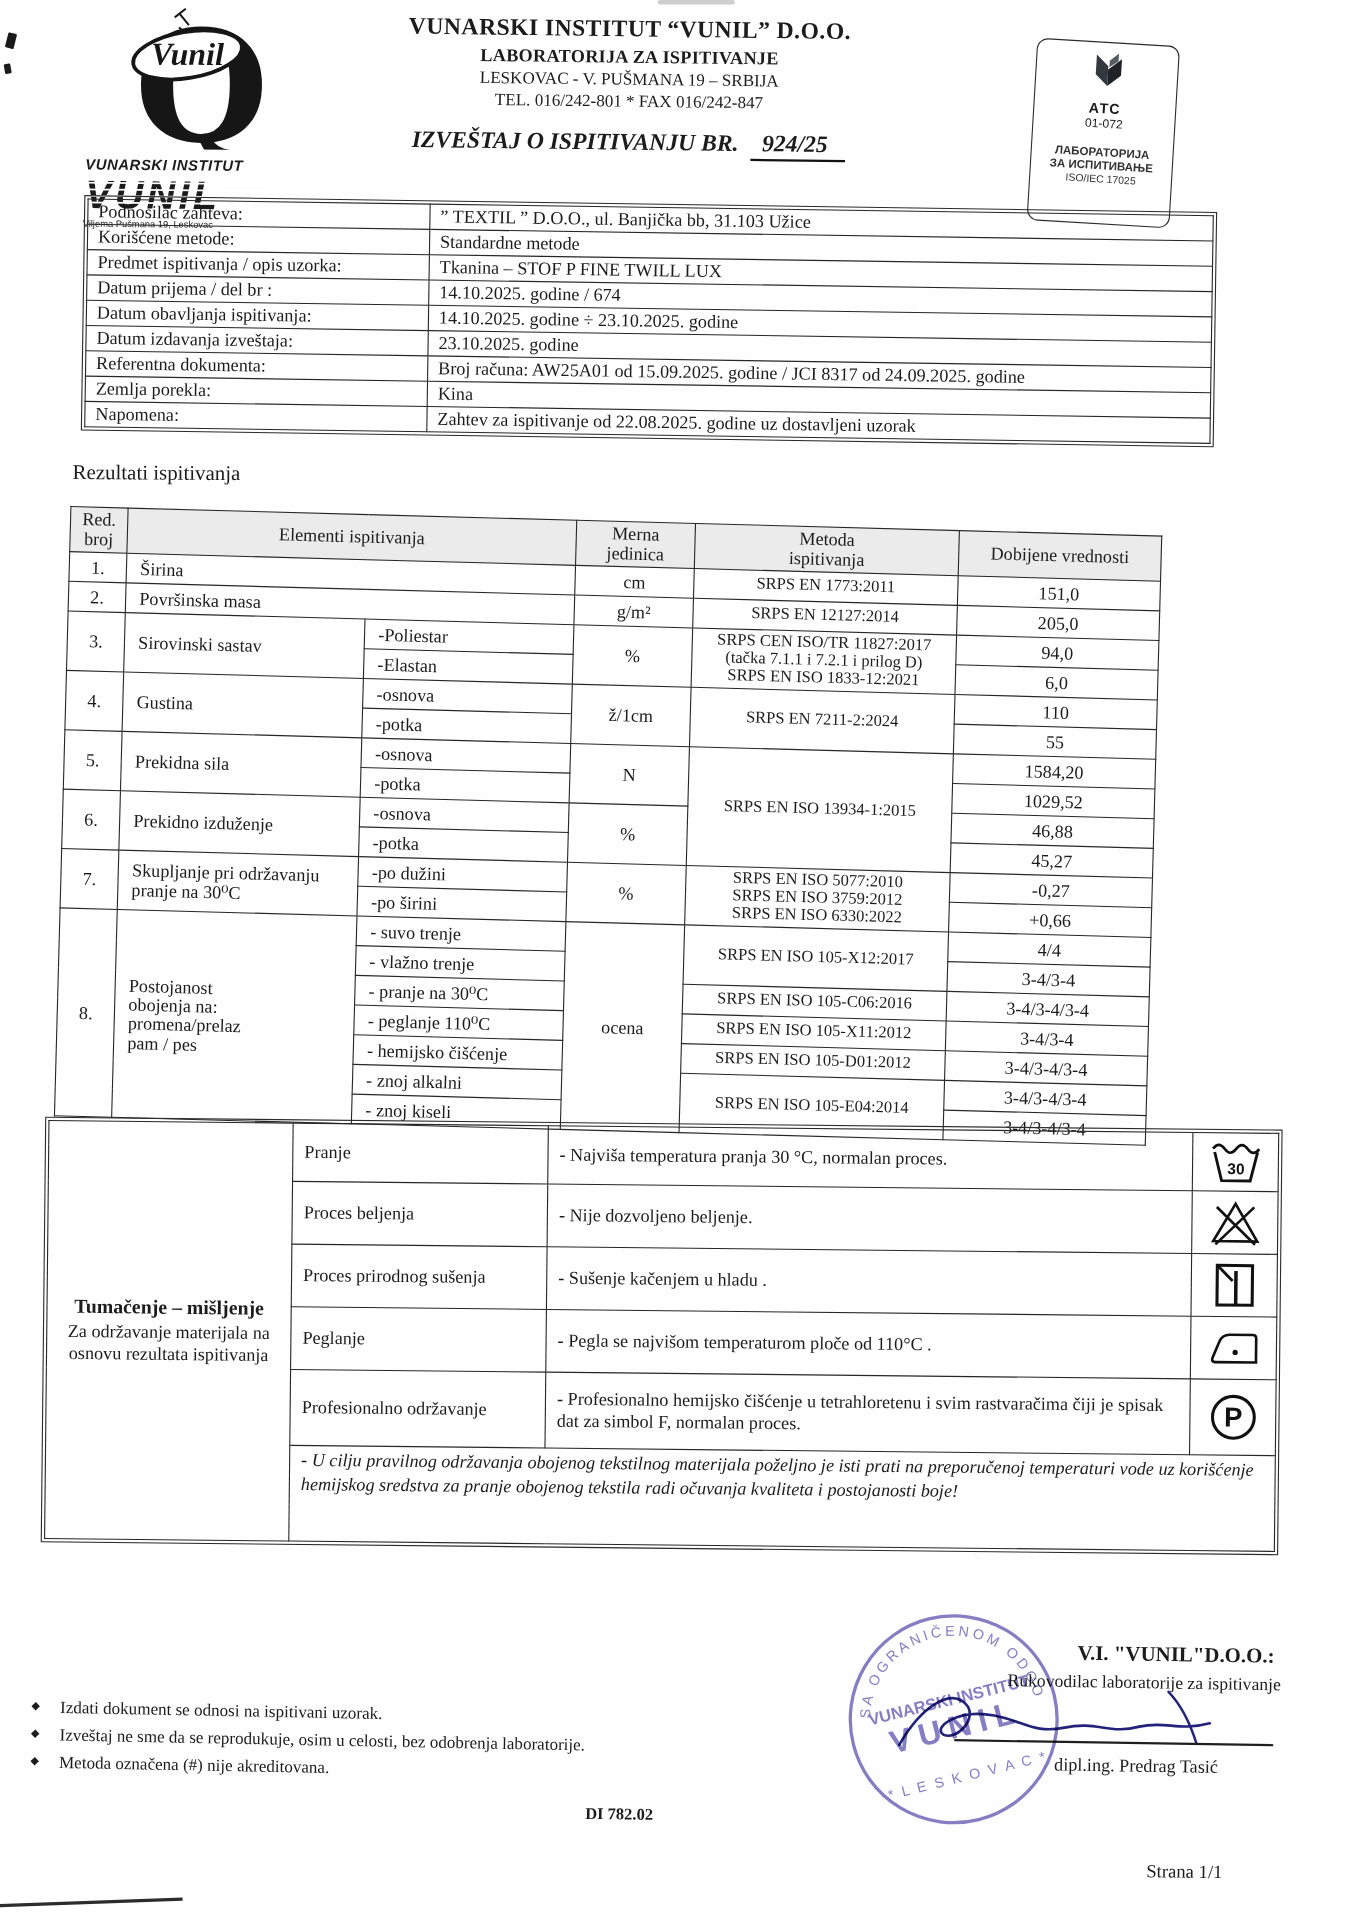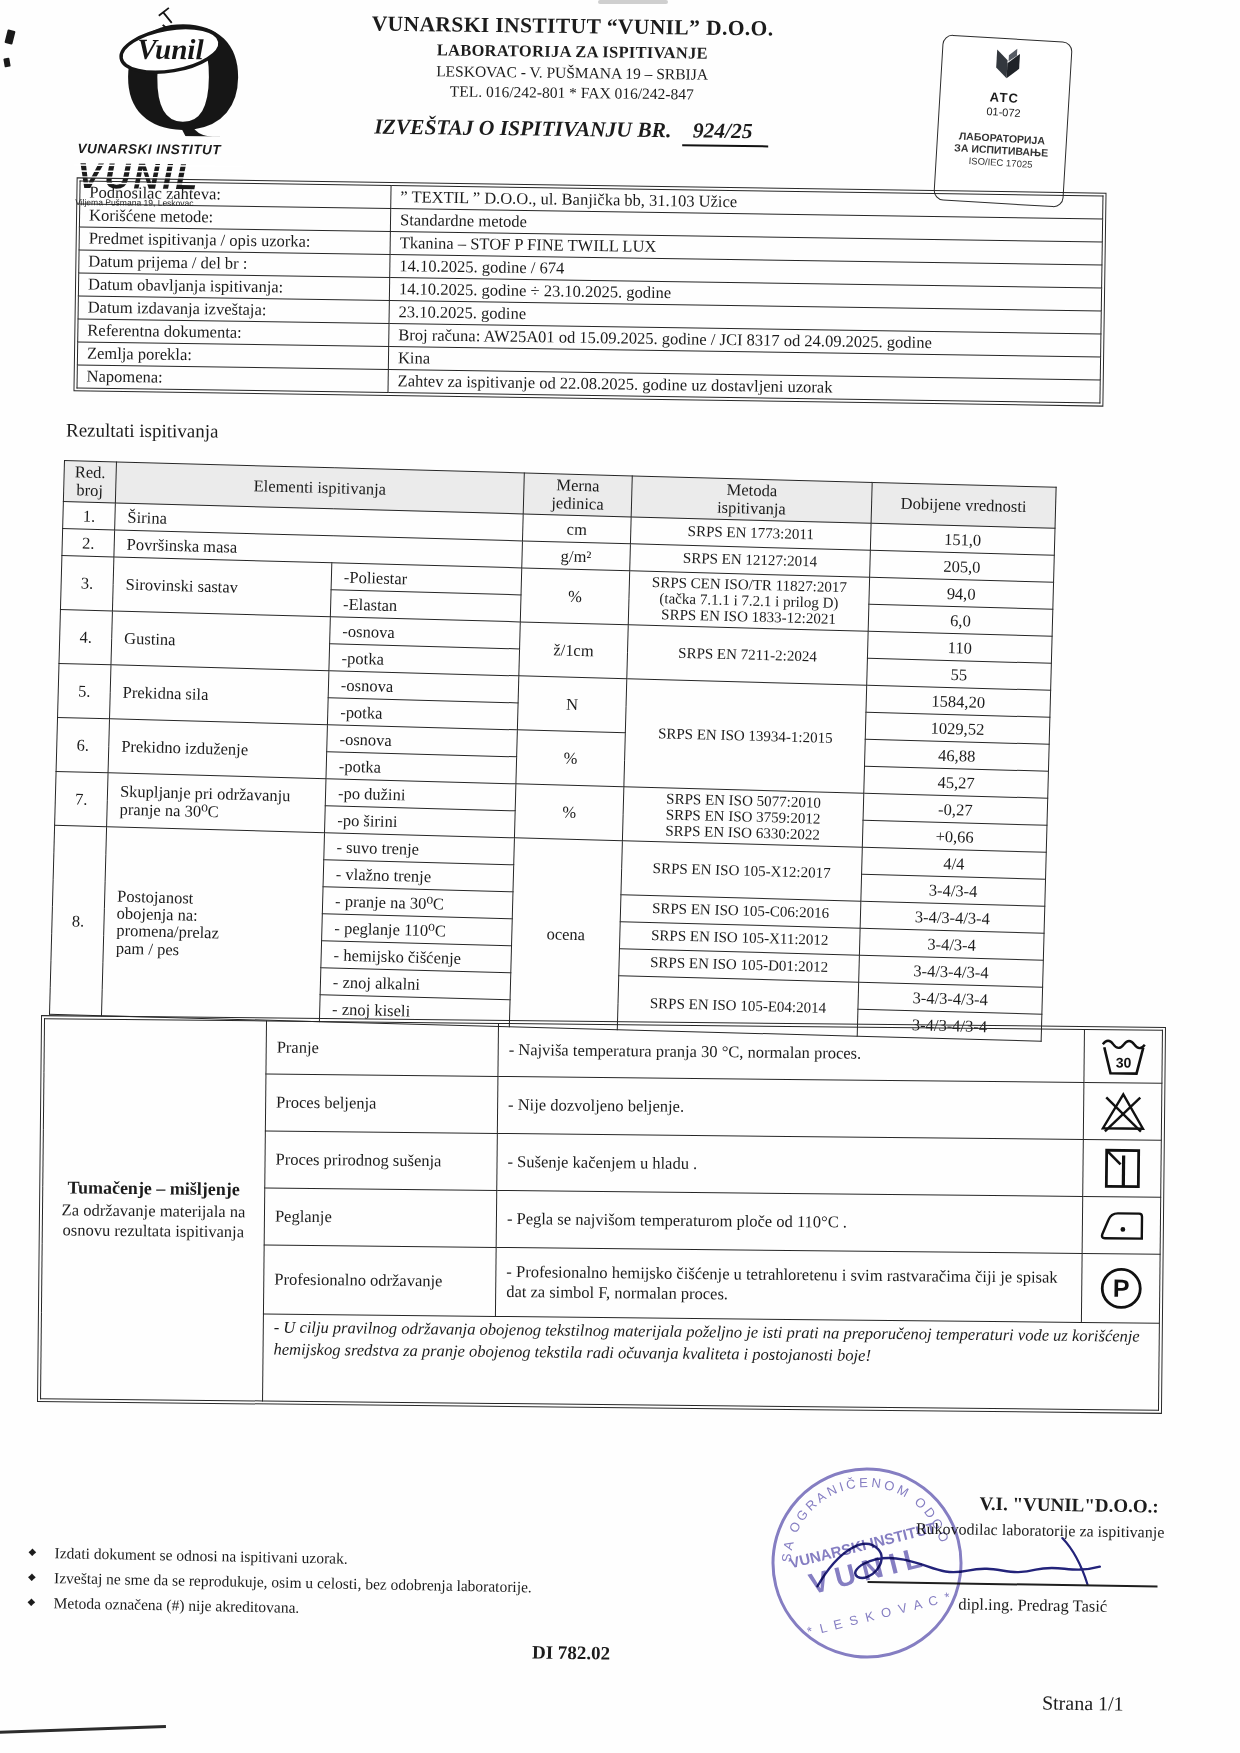--- a/index.html
+++ b/index.html
@@ -62,22 +62,22 @@
   .fn::before{content:"◆";position:absolute;left:0;top:2px;font-size:10px;}
   #sign-block{position:absolute;left:690px;top:1492px;width:480px;transform:rotate(.9deg);}
   #company-line{font-size:19px;font-weight:bold;text-align:right;padding-right:12px;}
   #role-line{font-size:16px;text-align:right;padding-right:6px;margin-top:6px;}
   #sig-area{position:relative;height:52px;}
   #sig-rule{position:absolute;left:178px;top:44px;width:290px;border-top:2px solid #1e1e1e;}
   #sig-svg{position:absolute;left:120px;top:-14px;}
   #signer-line{font-size:16.5px;text-align:right;padding-right:62px;margin-top:4px;}
   #stamp{position:absolute;left:762px;top:1458px;width:210px;height:210px;opacity:.74;
          transform:rotate(-14deg);mix-blend-mode:multiply;z-index:5;}
-  #doc-code{position:absolute;left:532px;top:1642px;font-size:19px;font-weight:bold;transform:rotate(.8deg);}
-  #page-number{position:absolute;left:1042px;top:1692px;font-size:20px;transform:rotate(.8deg);}
+  #doc-code{position:absolute;left:532px;top:1642px;font-size:15px;font-weight:bold;transform:rotate(.8deg);}
+  #page-number{position:absolute;left:1042px;top:1692px;font-size:17px;transform:rotate(.8deg);}
   
   .speck{position:absolute;background:#1a1a1a;border-radius:1px;}
   #smudge-top{position:absolute;left:598px;top:0;width:70px;height:4px;background:#cfcfcf;border-radius:2px;}
   #edge-line{position:absolute;left:-4px;top:1728px;width:170px;height:2.5px;background:#2c2c2c;transform:rotate(-2deg);}
 </style>
 </head>
 <body>
 
 <div id="page">
 

